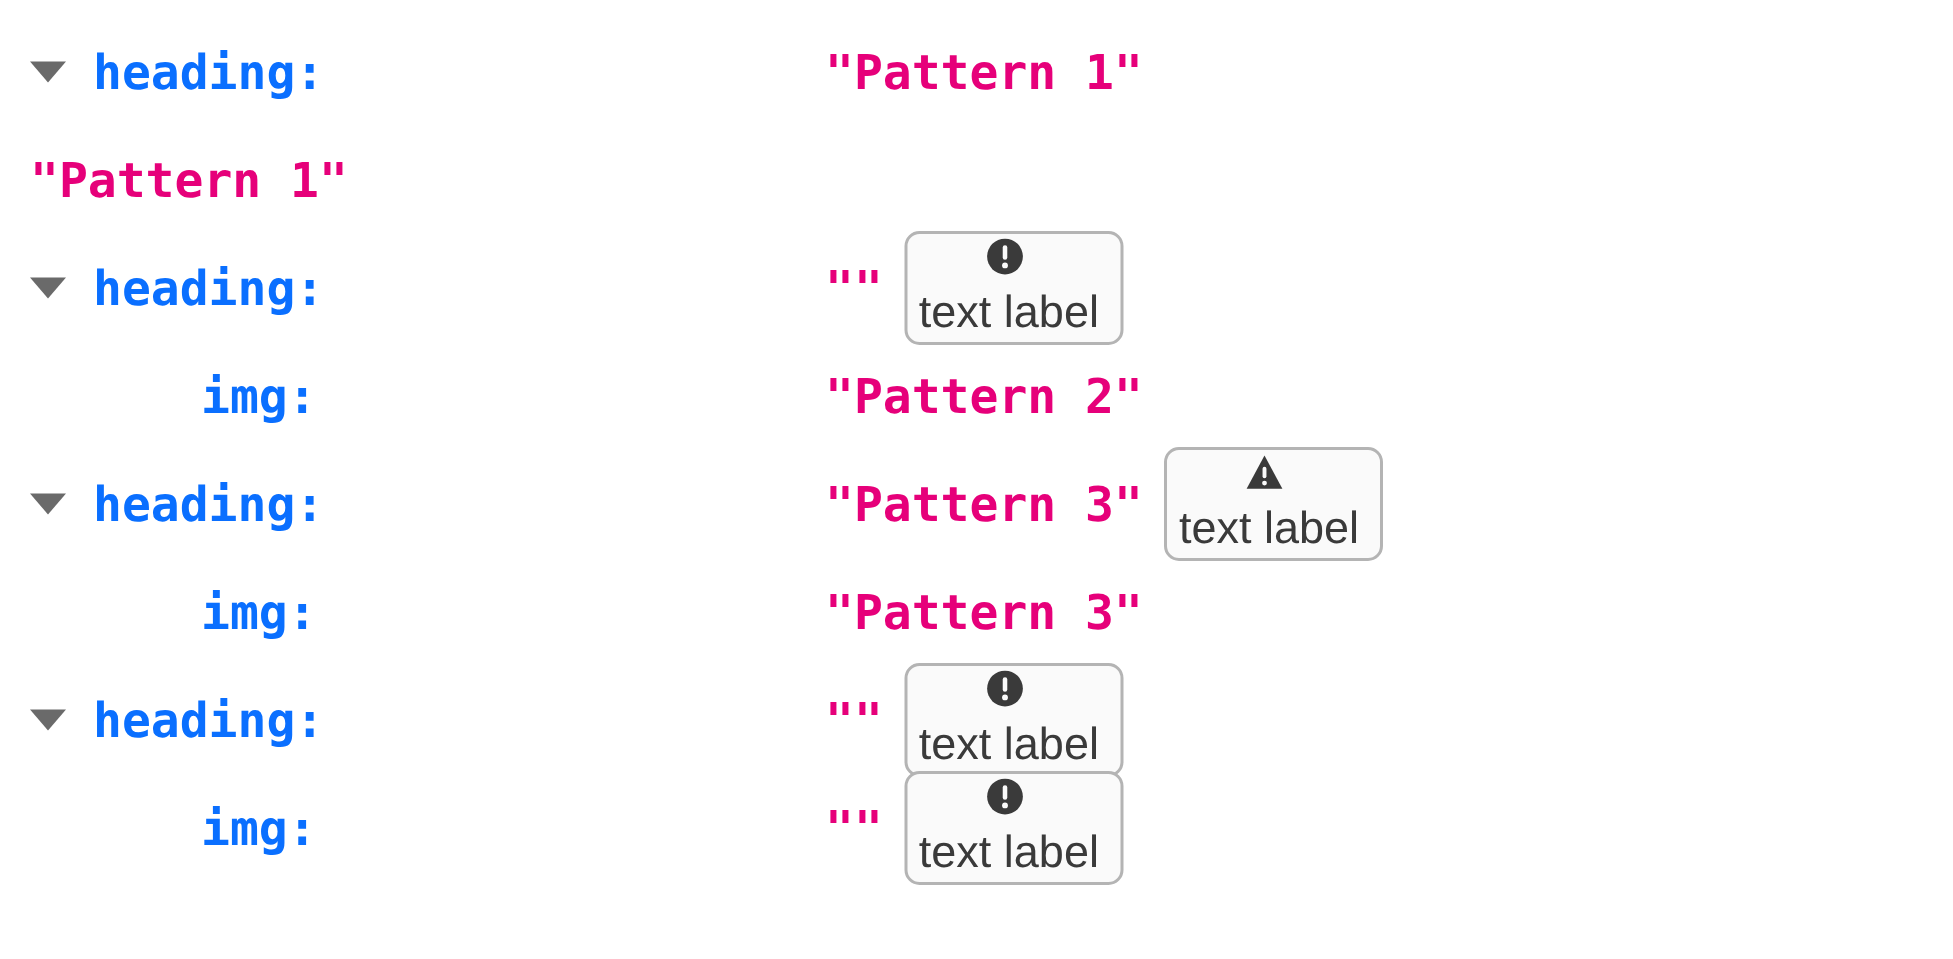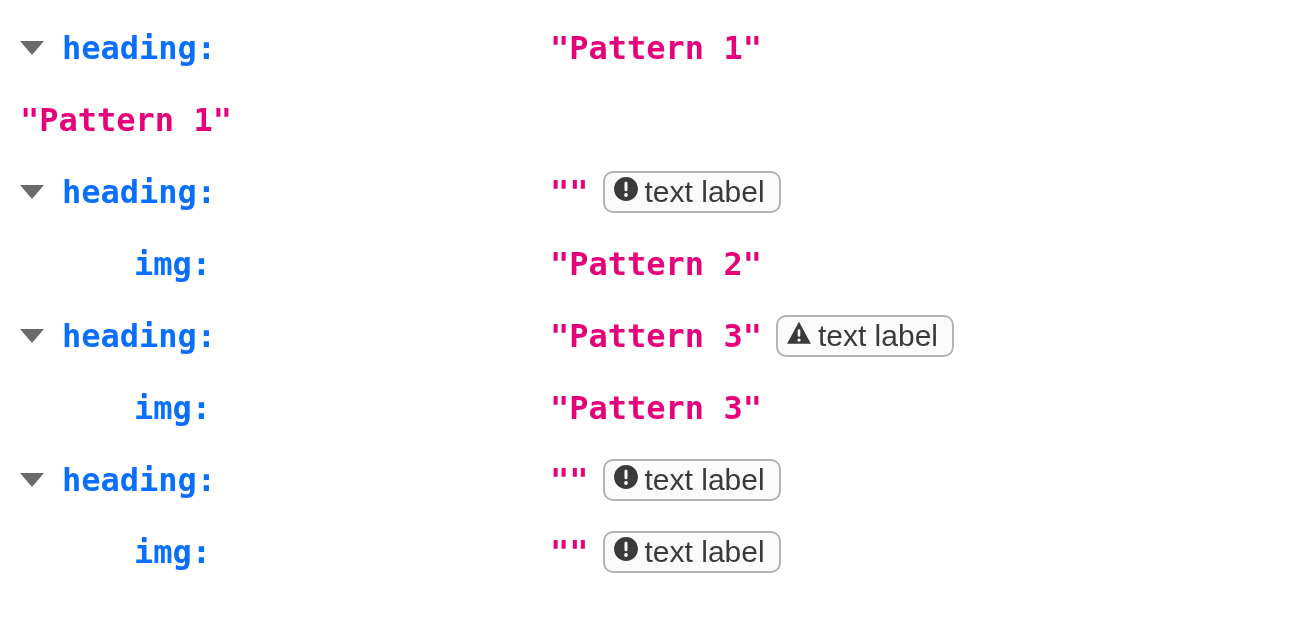--- a/index.html
+++ b/index.html
@@ -60,20 +60,21 @@
       align-items: center;
       border: 2px solid #b4b4b4;
       border-radius: 10px;
       padding: 2px 14px 2px 8px;
       margin-left: 14px;
       font-family: -apple-system, BlinkMacSystemFont, "Helvetica Neue", Arial, sans-serif;
       font-size: 30px;
       color: #3a3a3a;
       background: #fafafa;
       font-weight: 400;
+      flex-direction: column;
     }
     .badge-icon {
       width: 26px;
       height: 26px;
       margin-right: 6px;
       flex-shrink: 0;
     }
   </style>
 </head>
 <body>

